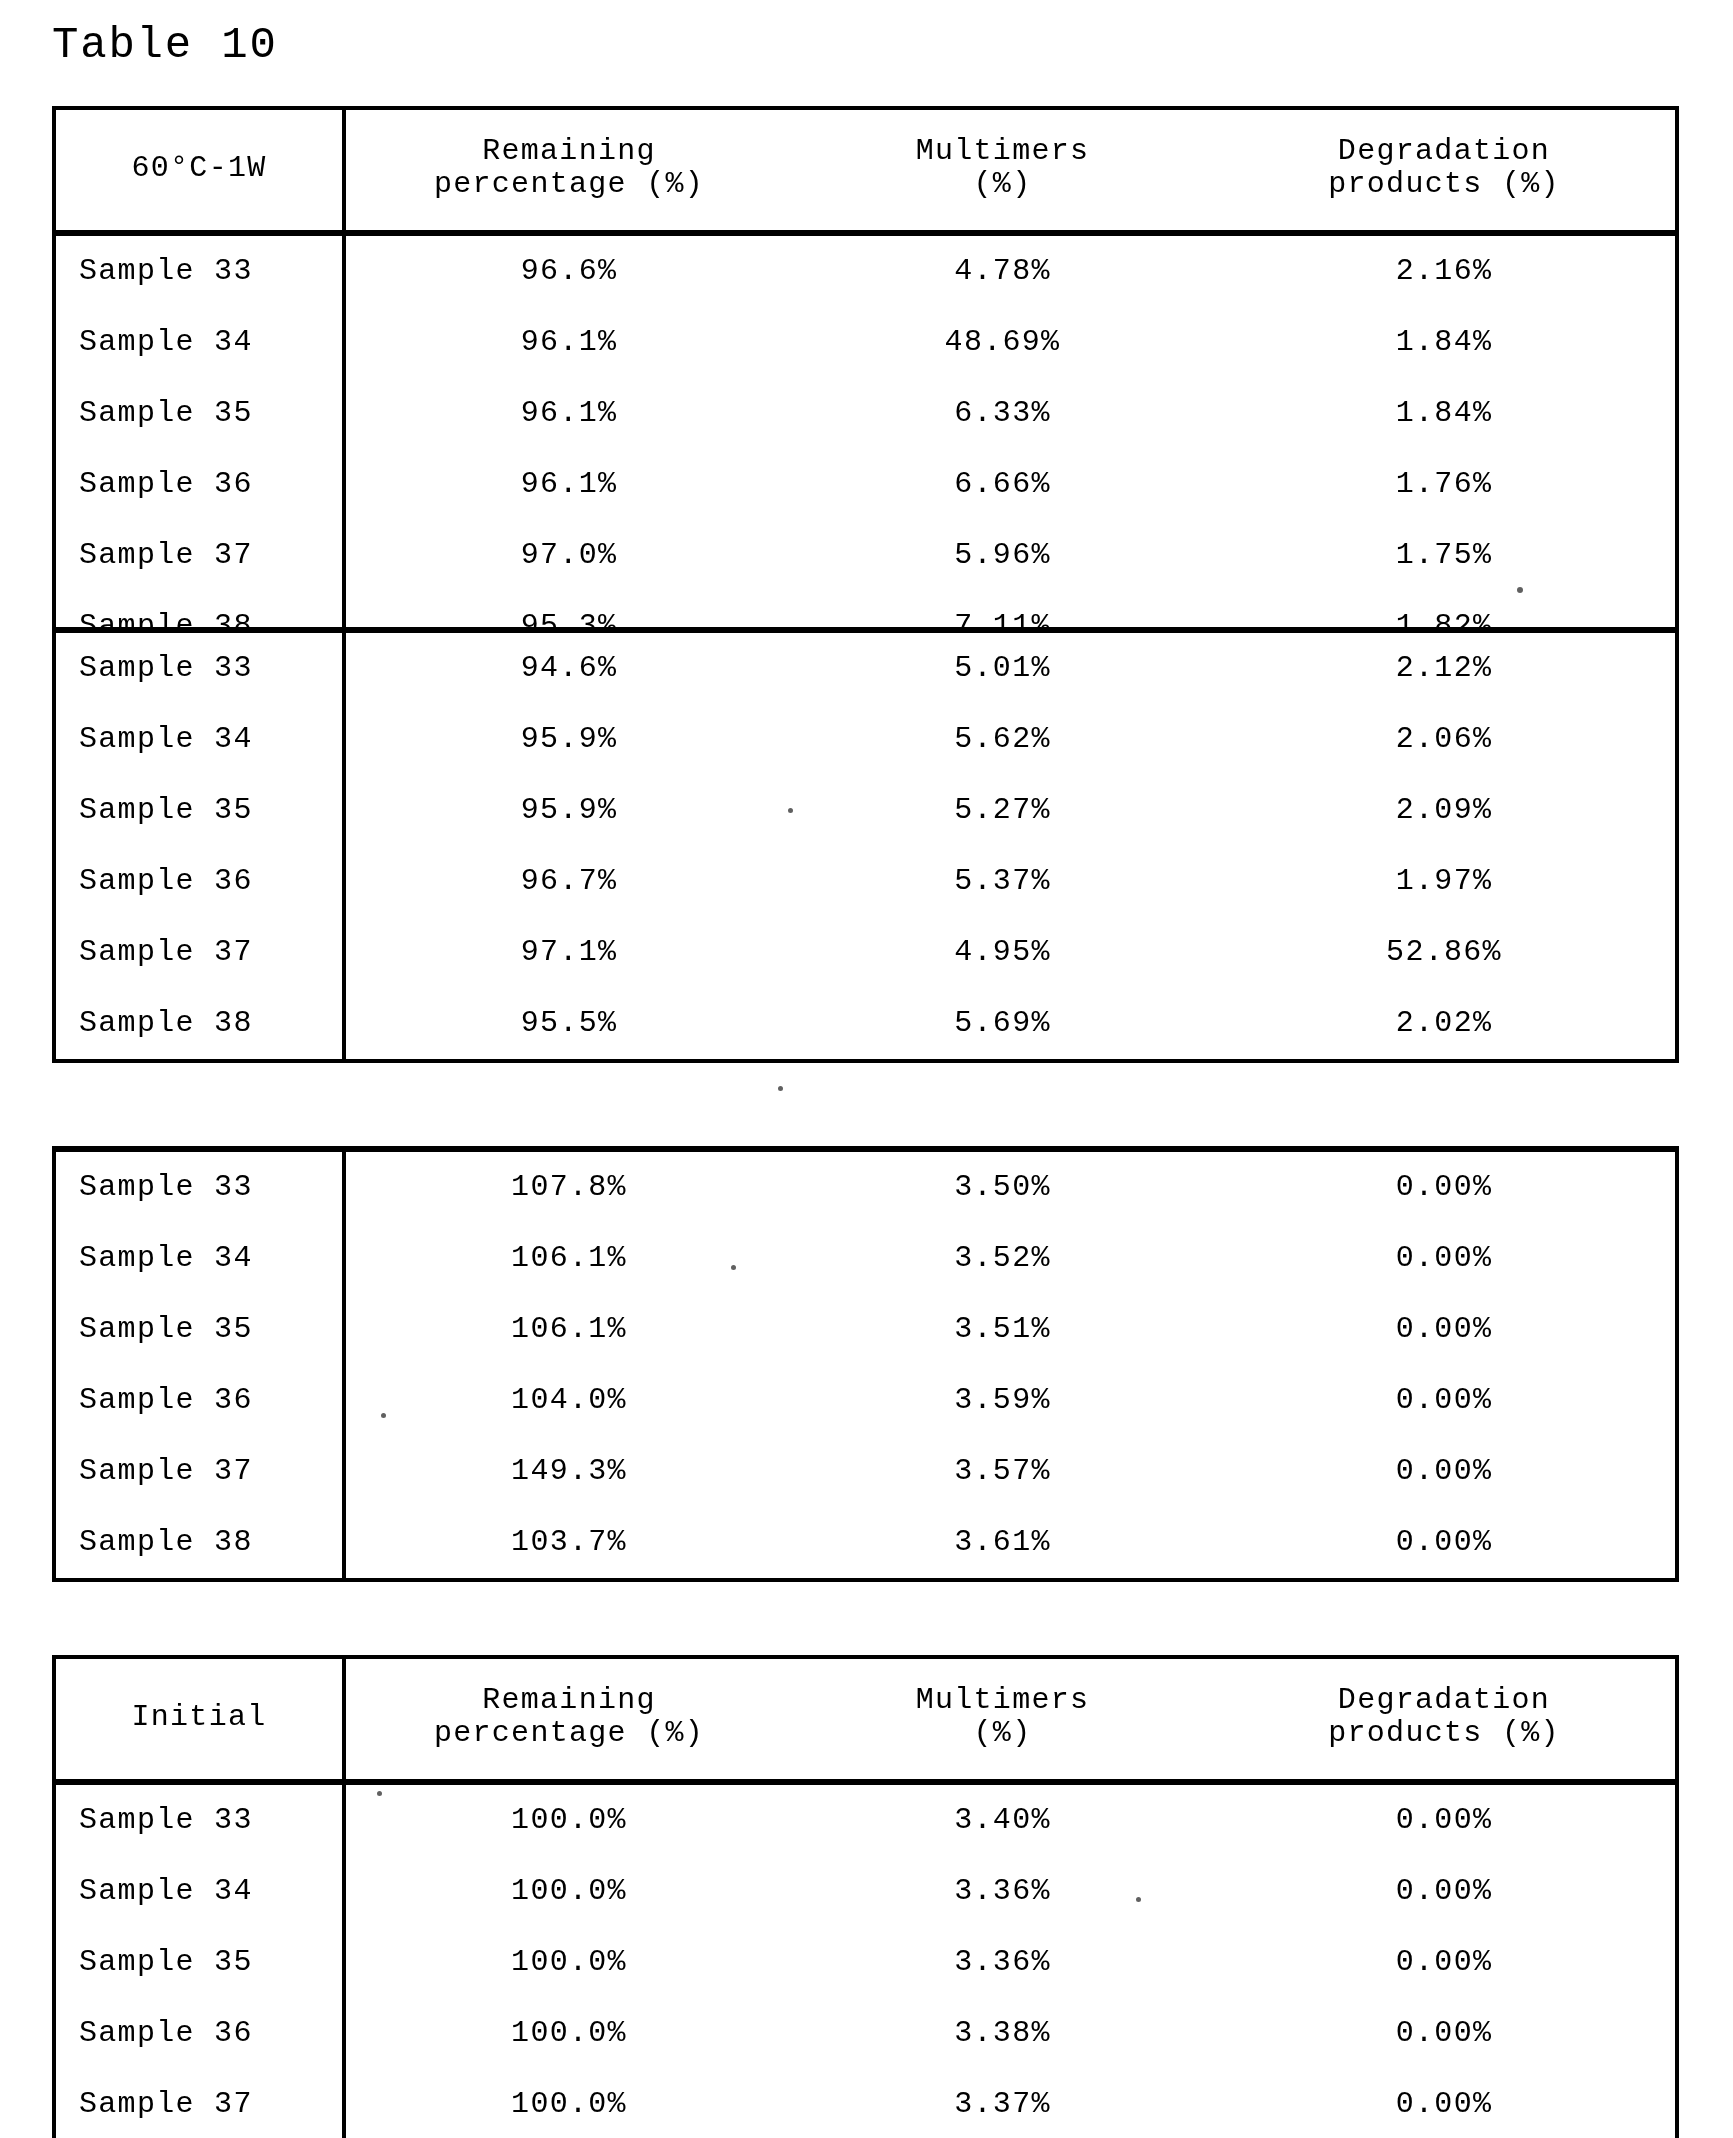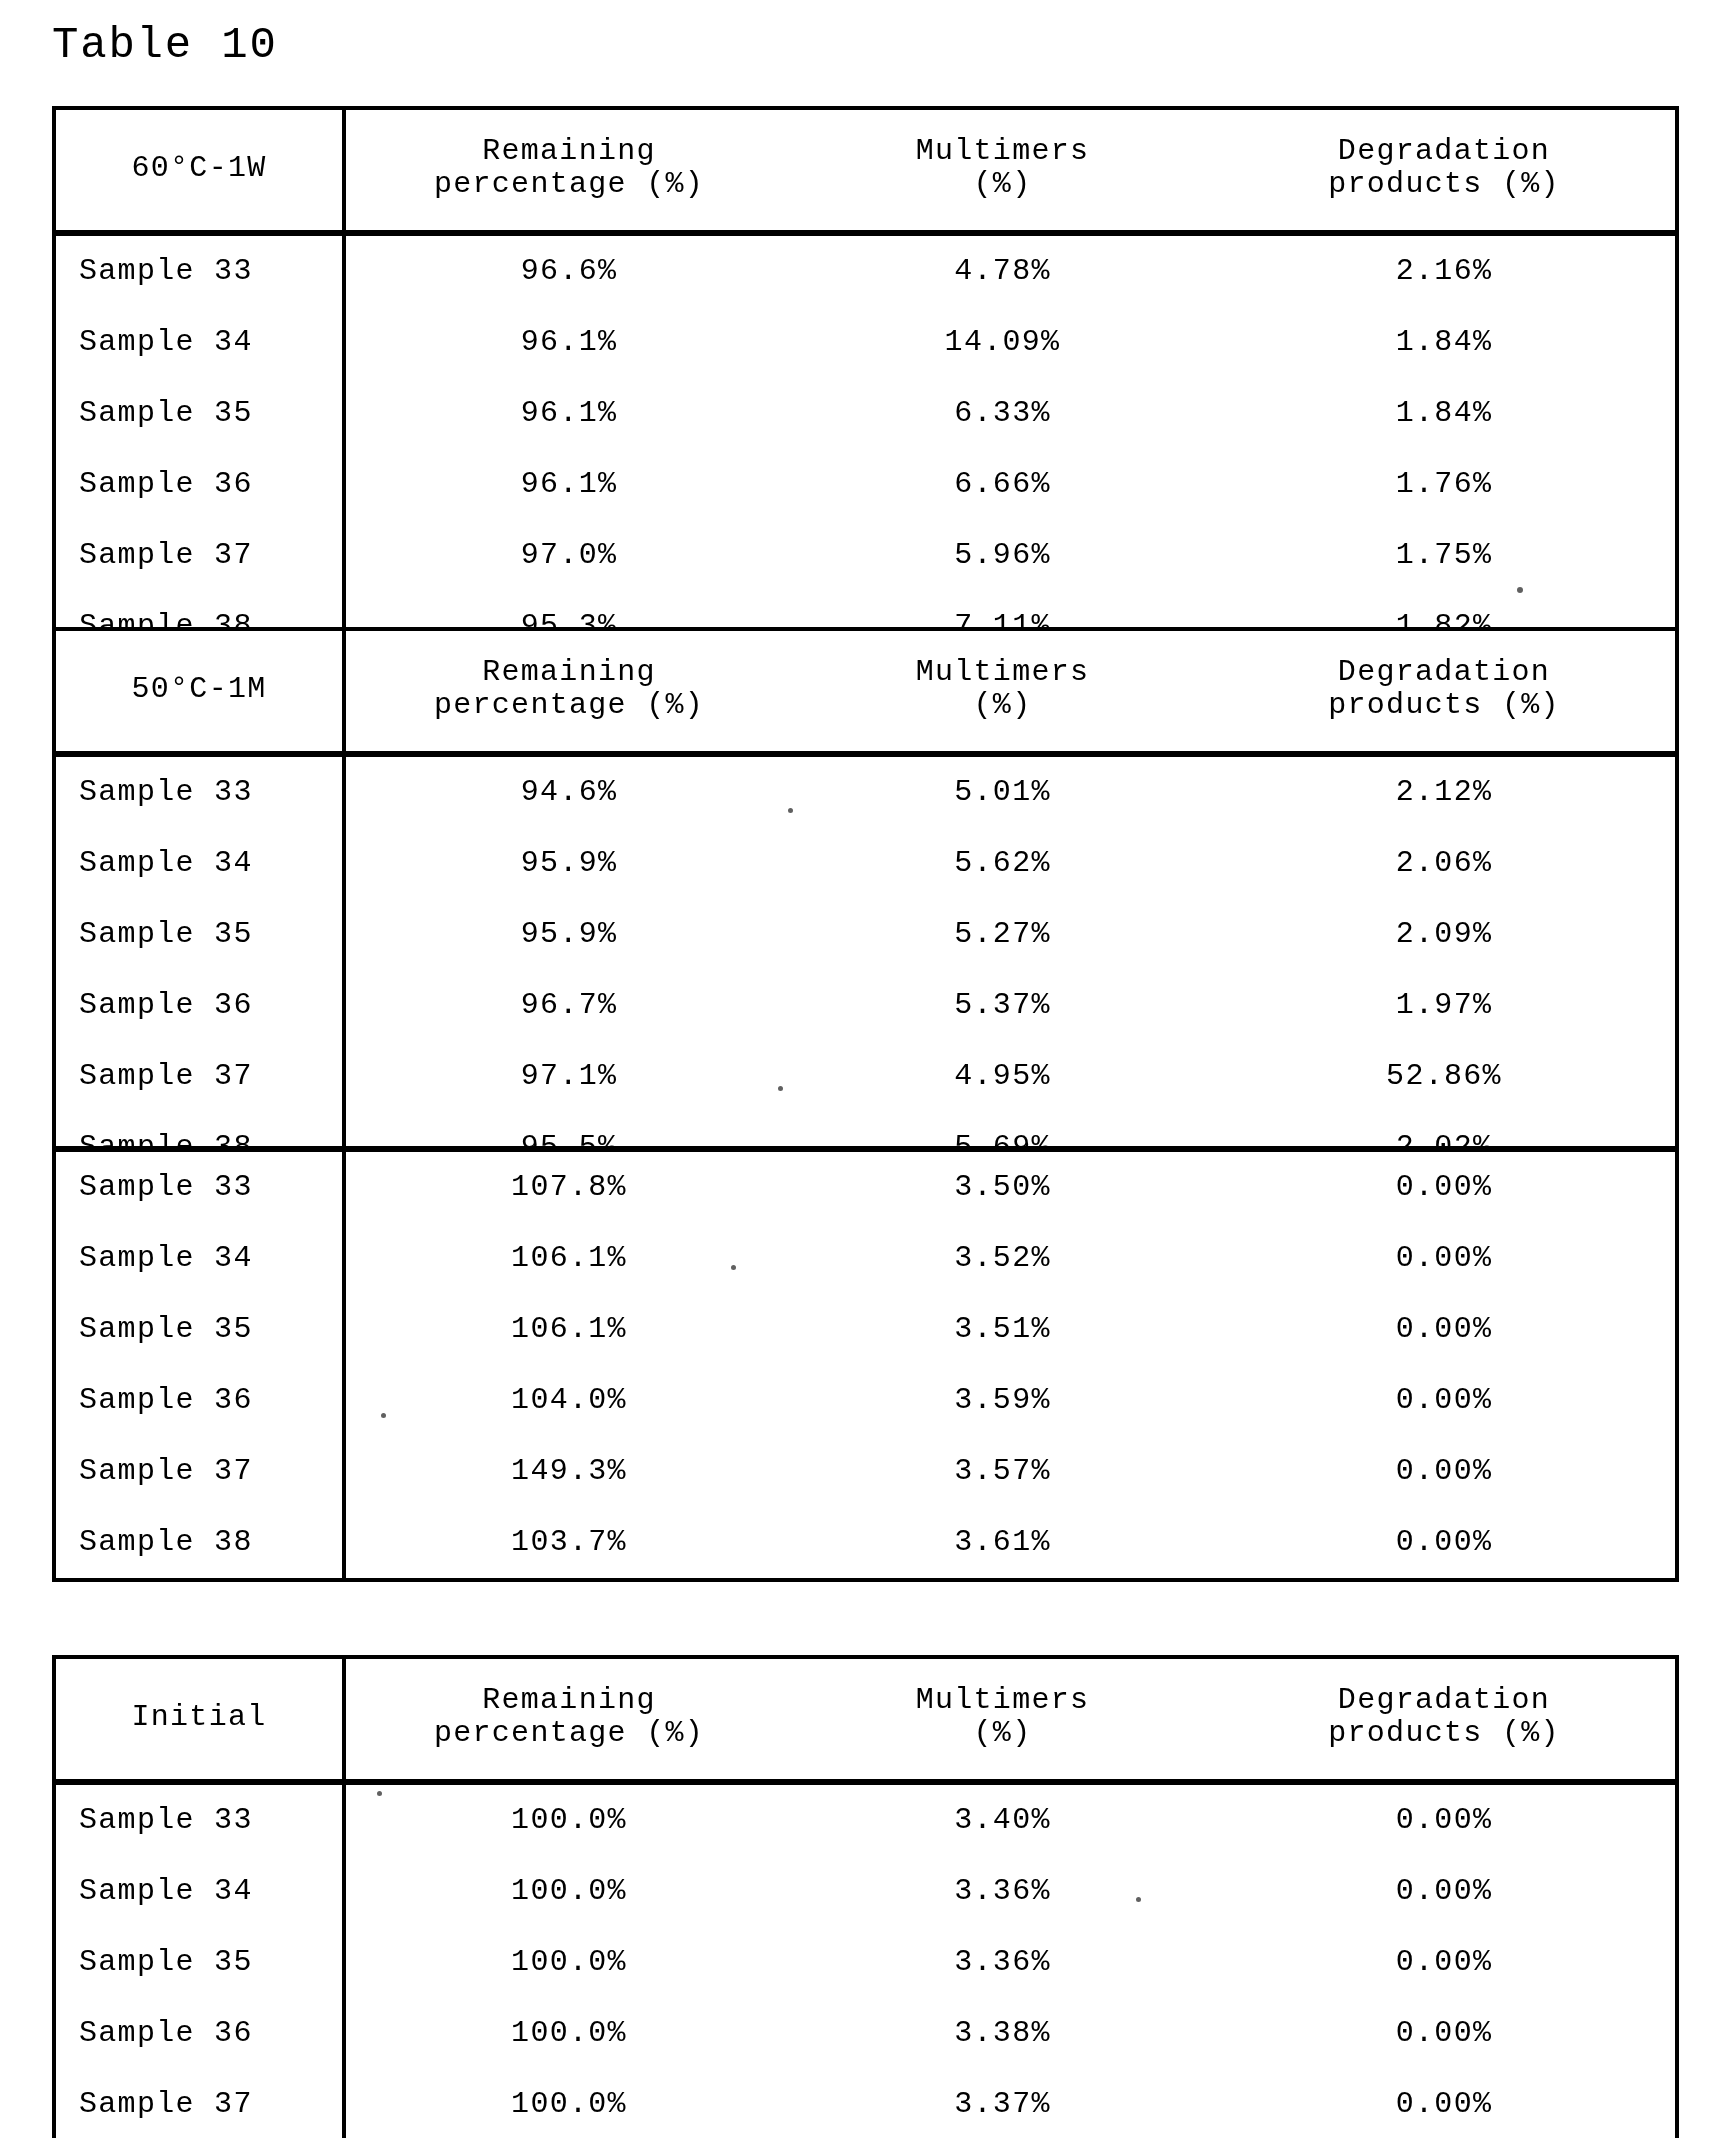--- a/index.html
+++ b/index.html
@@ -168,21 +168,21 @@
 
         <tr class="body">
           <td class="lbl">Sample 33</td>
           <td>96.6%</td>
           <td>4.78%</td>
           <td>2.16%</td>
         </tr>
         <tr class="body">
           <td class="lbl">Sample 34</td>
           <td>96.1%</td>
-          <td>14.09%</td>
+          <td>48.69%</td>
           <td>1.84%</td>
         </tr>
         <tr class="body">
           <td class="lbl">Sample 35</td>
           <td>96.1%</td>
           <td>6.33%</td>
           <td>1.84%</td>
         </tr>
         <tr class="body">
           <td class="lbl">Sample 36</td>
@@ -208,41 +208,20 @@
 
   <div class="tbl-block" style="top:627px;">
     <table class="stab">
       <colgroup>
         <col class="c-label">
           <col class="c-rem">
           <col class="c-mult">
           <col class="c-deg">
       </colgroup>
       <tbody>
-        <tr class="hdr">
-          <td class="lbl">50°C-1M</td>
-          <td class="hcell">
-            <span class="hdr-2line">
-              <span>Remaining</span>
-              <span>percentage (%)</span>
-            </span>
-          </td>
-          <td class="hcell">
-            <span class="hdr-2line">
-              <span>Multimers</span>
-              <span>(%)</span>
-            </span>
-          </td>
-          <td class="hcell">
-            <span class="hdr-2line">
-              <span>Degradation</span>
-              <span>products (%)</span>
-            </span>
-          </td>
-        </tr>
         <tr class="rule">
             <td></td>
             <td></td>
             <td></td>
             <td></td>
           </tr>
 
         <tr class="body">
           <td class="lbl">Sample 33</td>
           <td>94.6%</td>

